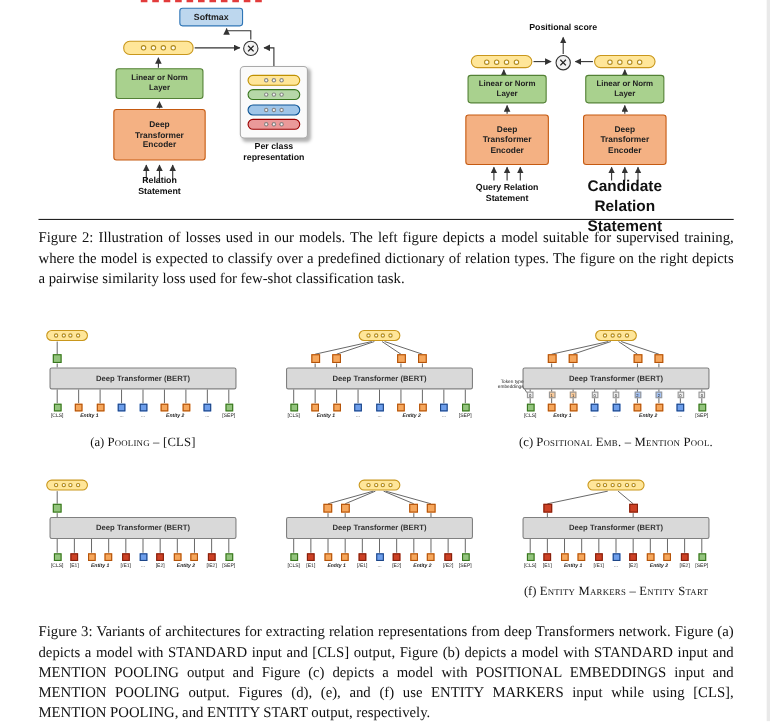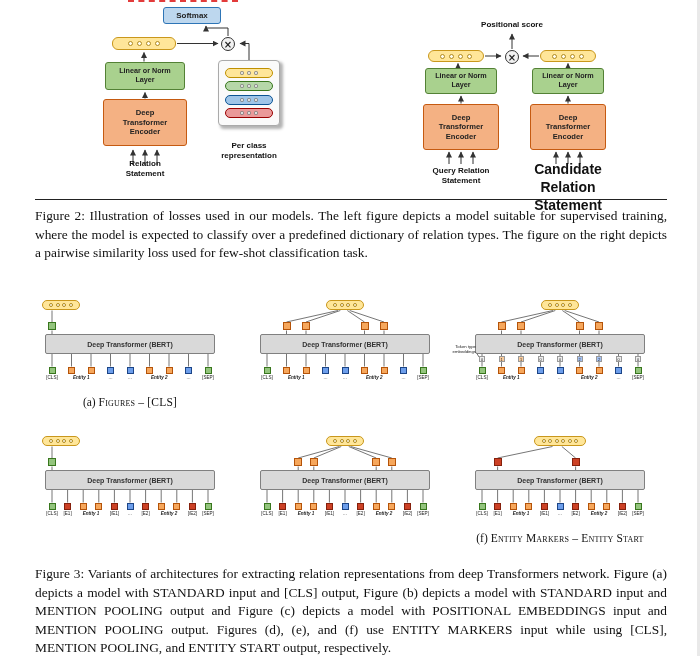--- a/index.html
+++ b/index.html
@@ -153,21 +153,21 @@
         <span class="pcdot"></span>
           <span class="pcdot"></span>
           <span class="pcdot"></span>
       </div>
       <div class="pcrow" style="background: rgb(234, 153, 153); border-color: rgb(153, 0, 0);">
         <span class="pcdot"></span>
           <span class="pcdot"></span>
           <span class="pcdot"></span>
       </div>
     </div>
-    <div class="fig2-lbl" style="left:203px;top:141px;width:92px">Per class representation</div>
+    <div class="fig2-lbl" style="left:203px;top:128px;width:92px">Per class representation</div>
     <div class="fig2-lbl" style="left:120px;top:159px;width:50px">Relation Statement</div>
 
     <div class="fig2-lbl" style="left:462px;top:20px;width:100px">Positional score</div>
     <div class="otimes" style="left:505px;top:50px">×</div>
     <div class="pill" style="left:428px;top:50px;width:56px;height:12px">
       <span class="dot"></span>
       <span class="dot"></span>
       <span class="dot"></span>
       <span class="dot"></span>
     </div>
@@ -224,21 +224,21 @@
           <div class="pill-sm" style="left: 12px; width: 38px;">
             <span class="dot-sm"></span>
             <span class="dot-sm"></span>
             <span class="dot-sm"></span>
             <span class="dot-sm"></span>
           </div>
           <div class="out-sq" style="left: 18px; background: rgb(147, 196, 125); border-color: rgb(56, 118, 29);"></div>
         </div>
       <div class="panel-caption">
         <span>(a)</span>
-        <span class="cap-sc">Figures – [CLS]</span>
+        <span class="cap-sc">Pooling – [CLS]</span>
       </div>
     </div>
     <div class="panel" style="left:245px;top:298px">
       <div class="panel-graphic">
           <svg width="200" height="90" class="panel-svg">
             <line x1="22" y1="56" x2="22" y2="68.5" stroke="#666" stroke-width="0.9"></line>
             <line x1="41.5" y1="56" x2="41.5" y2="68.5" stroke="#666" stroke-width="0.9"></line>
             <line x1="61" y1="56" x2="61" y2="68.5" stroke="#666" stroke-width="0.9"></line>
             <line x1="80.5" y1="56" x2="80.5" y2="68.5" stroke="#666" stroke-width="0.9"></line>
             <line x1="100" y1="56" x2="100" y2="68.5" stroke="#666" stroke-width="0.9"></line>
@@ -337,20 +337,24 @@
             <span class="dot-sm"></span>
             <span class="dot-sm"></span>
             <span class="dot-sm"></span>
             <span class="dot-sm"></span>
           </div>
           <div class="out-sq" style="left: 37.5px; background: rgb(246, 167, 92); border-color: rgb(180, 83, 9);"></div>
           <div class="out-sq" style="left: 57px; background: rgb(246, 167, 92); border-color: rgb(180, 83, 9);"></div>
           <div class="out-sq" style="left: 115.5px; background: rgb(246, 167, 92); border-color: rgb(180, 83, 9);"></div>
           <div class="out-sq" style="left: 135px; background: rgb(246, 167, 92); border-color: rgb(180, 83, 9);"></div>
         </div>
+      <div class="panel-caption">
+        <span>(c)</span>
+        <span class="cap-sc">Positional Emb. – Mention Pool.</span>
+      </div>
     </div>
     <div class="panel" style="left:30px;top:434px">
       <div class="panel-graphic">
           <svg width="200" height="90" class="panel-svg">
             <line x1="22" y1="56" x2="22" y2="68.5" stroke="#666" stroke-width="0.9"></line>
             <line x1="37.6" y1="56" x2="37.6" y2="68.5" stroke="#666" stroke-width="0.9"></line>
             <line x1="53.2" y1="56" x2="53.2" y2="68.5" stroke="#666" stroke-width="0.9"></line>
             <line x1="68.8" y1="56" x2="68.8" y2="68.5" stroke="#666" stroke-width="0.9"></line>
             <line x1="84.4" y1="56" x2="84.4" y2="68.5" stroke="#666" stroke-width="0.9"></line>
             <line x1="100" y1="56" x2="100" y2="68.5" stroke="#666" stroke-width="0.9"></line>

